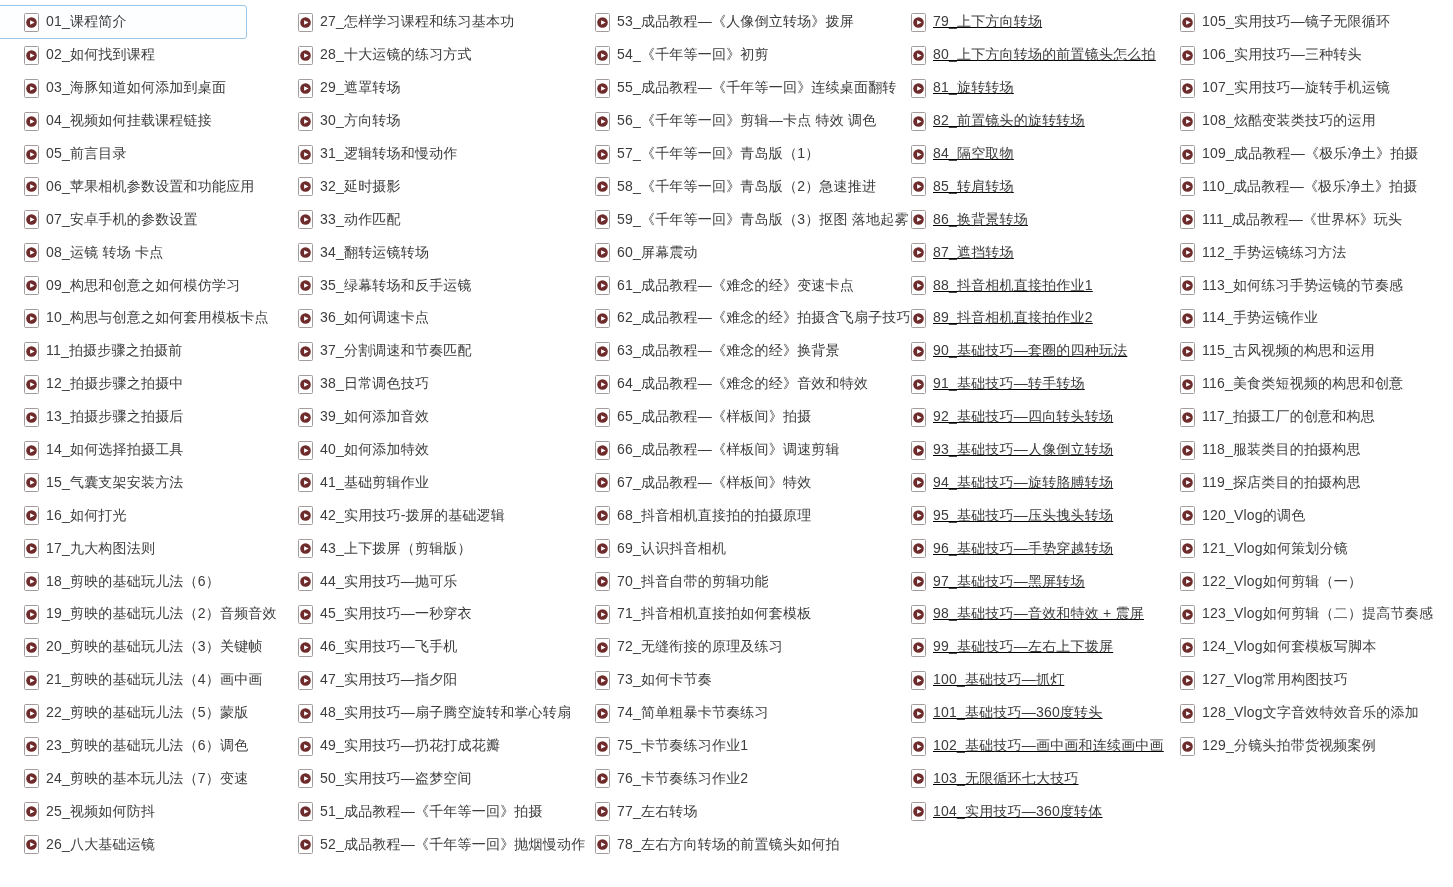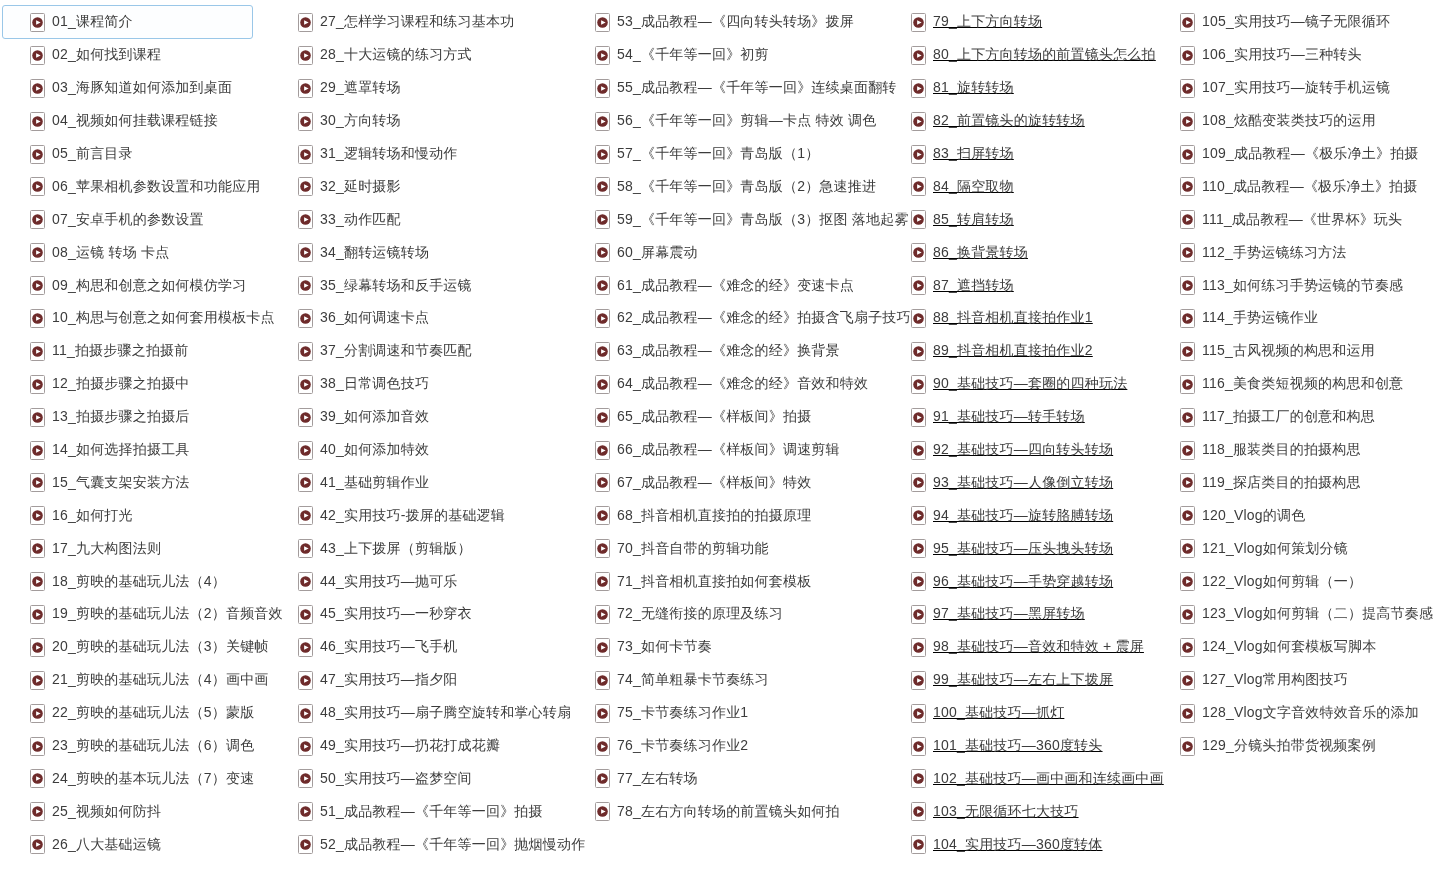--- a/index.html
+++ b/index.html
@@ -21,21 +21,21 @@
   }
   .file-grid {
     position: relative;
     width: 100%;
     height: 100%;
   }
   .col {
     position: absolute;
     top: 6px;
   }
-  .col0 { left: 22px; }
+  .col0 { left: 16px; }
   .col1 { left: 290px; }
   .col2 { left: 587px; }
   .col3 { left: 903px; text-decoration: underline; }
   .col4 { left: 1172px; }
   .item {
     height: 32.9px;
     display: flex;
     align-items: center;
     gap: 7px;
     padding-left: 8px;
@@ -211,21 +211,21 @@
       <path d="M6.1 7.2 L10.6 9.5 L6.1 11.8 Z" fill="var(--icon-glyph)"></path>
     </svg>
     <span class="label">17_九大构图法则</span>
   </div>
       <div class="item">
     <svg class="icon" viewBox="0 0 15 19" aria-hidden="true">
       <rect x="0.5" y="0.5" width="14" height="18" rx="1" fill="#ffffff" stroke="var(--icon-border)"></rect>
       <circle cx="7.5" cy="9.5" r="5.3" fill="var(--icon-circle)"></circle>
       <path d="M6.1 7.2 L10.6 9.5 L6.1 11.8 Z" fill="var(--icon-glyph)"></path>
     </svg>
-    <span class="label">18_剪映的基础玩儿法（4）</span>
+    <span class="label">18_剪映的基础玩儿法（6）</span>
   </div>
       <div class="item">
     <svg class="icon" viewBox="0 0 15 19" aria-hidden="true">
       <rect x="0.5" y="0.5" width="14" height="18" rx="1" fill="#ffffff" stroke="var(--icon-border)"></rect>
       <circle cx="7.5" cy="9.5" r="5.3" fill="var(--icon-circle)"></circle>
       <path d="M6.1 7.2 L10.6 9.5 L6.1 11.8 Z" fill="var(--icon-glyph)"></path>
     </svg>
     <span class="label">19_剪映的基础玩儿法（2）音频音效</span>
   </div>
       <div class="item">
@@ -495,21 +495,21 @@
     <span class="label">52_成品教程—《千年等一回》抛烟慢动作</span>
   </div>
     </div>
   <div class="col col2">
       <div class="item">
     <svg class="icon" viewBox="0 0 15 19" aria-hidden="true">
       <rect x="0.5" y="0.5" width="14" height="18" rx="1" fill="#ffffff" stroke="var(--icon-border)"></rect>
       <circle cx="7.5" cy="9.5" r="5.3" fill="var(--icon-circle)"></circle>
       <path d="M6.1 7.2 L10.6 9.5 L6.1 11.8 Z" fill="var(--icon-glyph)"></path>
     </svg>
-    <span class="label">53_成品教程—《四向转头转场》拨屏</span>
+    <span class="label">53_成品教程—《人像倒立转场》拨屏</span>
   </div>
       <div class="item">
     <svg class="icon" viewBox="0 0 15 19" aria-hidden="true">
       <rect x="0.5" y="0.5" width="14" height="18" rx="1" fill="#ffffff" stroke="var(--icon-border)"></rect>
       <circle cx="7.5" cy="9.5" r="5.3" fill="var(--icon-circle)"></circle>
       <path d="M6.1 7.2 L10.6 9.5 L6.1 11.8 Z" fill="var(--icon-glyph)"></path>
     </svg>
     <span class="label">54_《千年等一回》初剪</span>
   </div>
       <div class="item">
@@ -616,20 +616,28 @@
     </svg>
     <span class="label">67_成品教程—《样板间》特效</span>
   </div>
       <div class="item">
     <svg class="icon" viewBox="0 0 15 19" aria-hidden="true">
       <rect x="0.5" y="0.5" width="14" height="18" rx="1" fill="#ffffff" stroke="var(--icon-border)"></rect>
       <circle cx="7.5" cy="9.5" r="5.3" fill="var(--icon-circle)"></circle>
       <path d="M6.1 7.2 L10.6 9.5 L6.1 11.8 Z" fill="var(--icon-glyph)"></path>
     </svg>
     <span class="label">68_抖音相机直接拍的拍摄原理</span>
+  </div>
+      <div class="item">
+    <svg class="icon" viewBox="0 0 15 19" aria-hidden="true">
+      <rect x="0.5" y="0.5" width="14" height="18" rx="1" fill="#ffffff" stroke="var(--icon-border)"></rect>
+      <circle cx="7.5" cy="9.5" r="5.3" fill="var(--icon-circle)"></circle>
+      <path d="M6.1 7.2 L10.6 9.5 L6.1 11.8 Z" fill="var(--icon-glyph)"></path>
+    </svg>
+    <span class="label">69_认识抖音相机</span>
   </div>
       <div class="item">
     <svg class="icon" viewBox="0 0 15 19" aria-hidden="true">
       <rect x="0.5" y="0.5" width="14" height="18" rx="1" fill="#ffffff" stroke="var(--icon-border)"></rect>
       <circle cx="7.5" cy="9.5" r="5.3" fill="var(--icon-circle)"></circle>
       <path d="M6.1 7.2 L10.6 9.5 L6.1 11.8 Z" fill="var(--icon-glyph)"></path>
     </svg>
     <span class="label">70_抖音自带的剪辑功能</span>
   </div>
       <div class="item">
@@ -722,28 +730,20 @@
     </svg>
     <span class="label">81_旋转转场</span>
   </div>
       <div class="item">
     <svg class="icon" viewBox="0 0 15 19" aria-hidden="true">
       <rect x="0.5" y="0.5" width="14" height="18" rx="1" fill="#ffffff" stroke="var(--icon-border)"></rect>
       <circle cx="7.5" cy="9.5" r="5.3" fill="var(--icon-circle)"></circle>
       <path d="M6.1 7.2 L10.6 9.5 L6.1 11.8 Z" fill="var(--icon-glyph)"></path>
     </svg>
     <span class="label">82_前置镜头的旋转转场</span>
-  </div>
-      <div class="item">
-    <svg class="icon" viewBox="0 0 15 19" aria-hidden="true">
-      <rect x="0.5" y="0.5" width="14" height="18" rx="1" fill="#ffffff" stroke="var(--icon-border)"></rect>
-      <circle cx="7.5" cy="9.5" r="5.3" fill="var(--icon-circle)"></circle>
-      <path d="M6.1 7.2 L10.6 9.5 L6.1 11.8 Z" fill="var(--icon-glyph)"></path>
-    </svg>
-    <span class="label">83_扫屏转场</span>
   </div>
       <div class="item">
     <svg class="icon" viewBox="0 0 15 19" aria-hidden="true">
       <rect x="0.5" y="0.5" width="14" height="18" rx="1" fill="#ffffff" stroke="var(--icon-border)"></rect>
       <circle cx="7.5" cy="9.5" r="5.3" fill="var(--icon-circle)"></circle>
       <path d="M6.1 7.2 L10.6 9.5 L6.1 11.8 Z" fill="var(--icon-glyph)"></path>
     </svg>
     <span class="label">84_隔空取物</span>
   </div>
       <div class="item">

